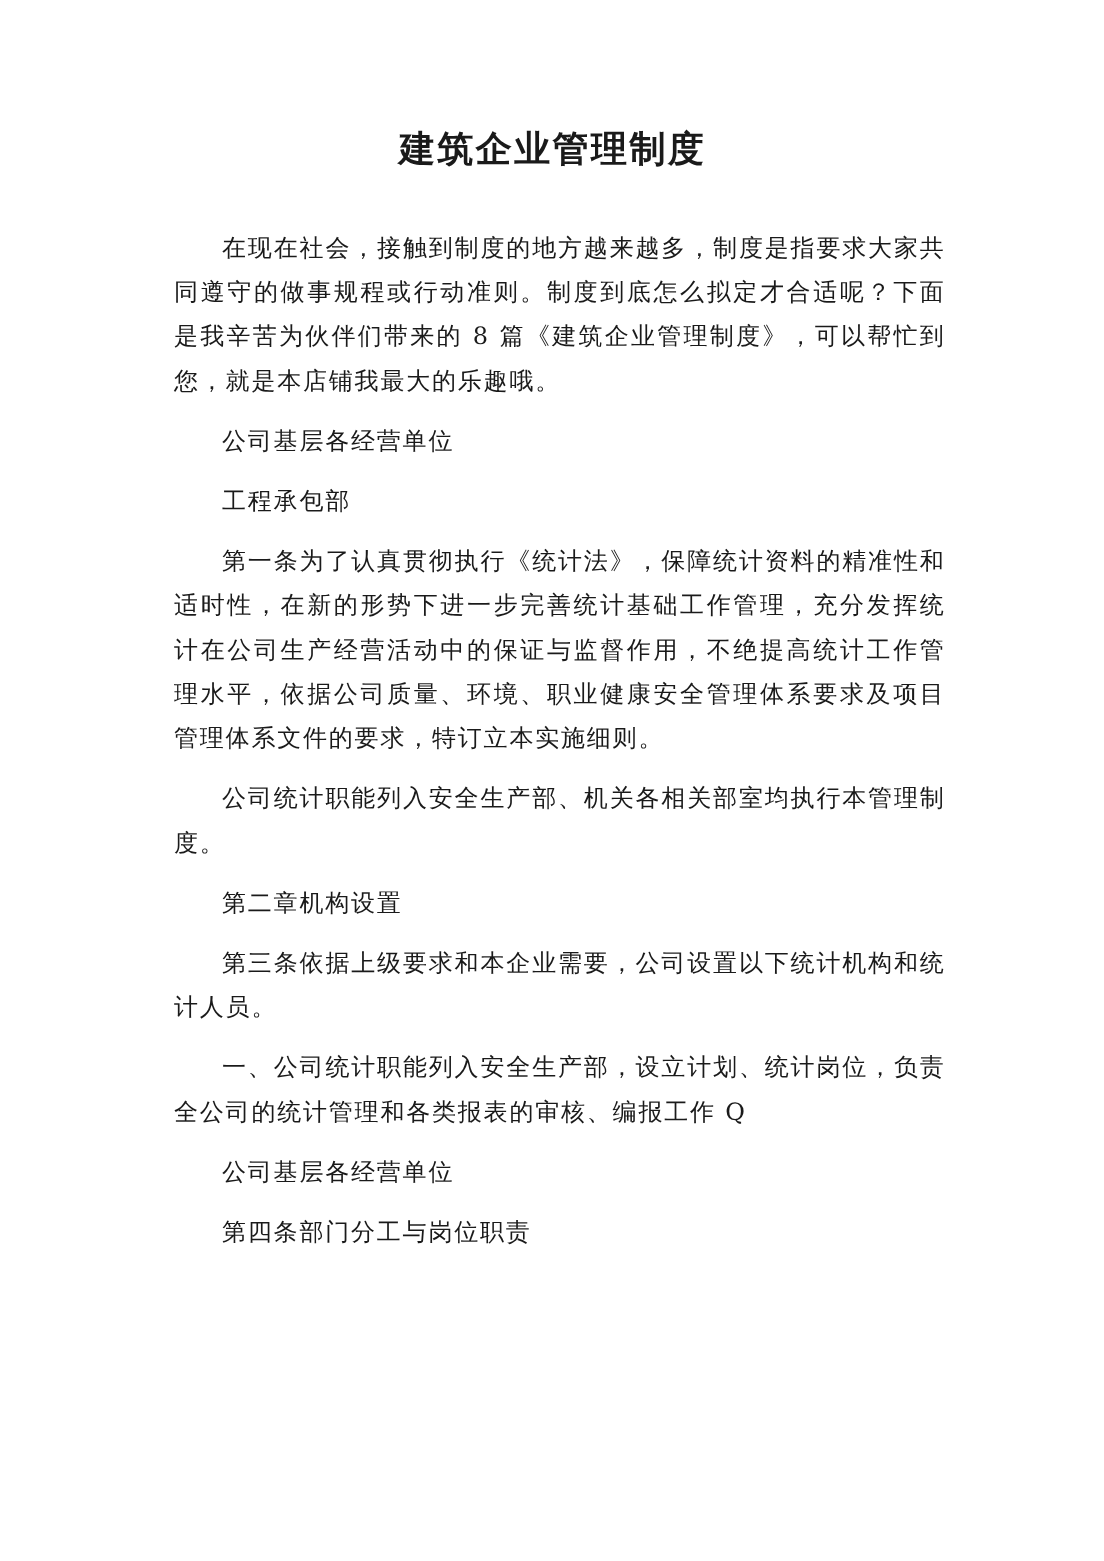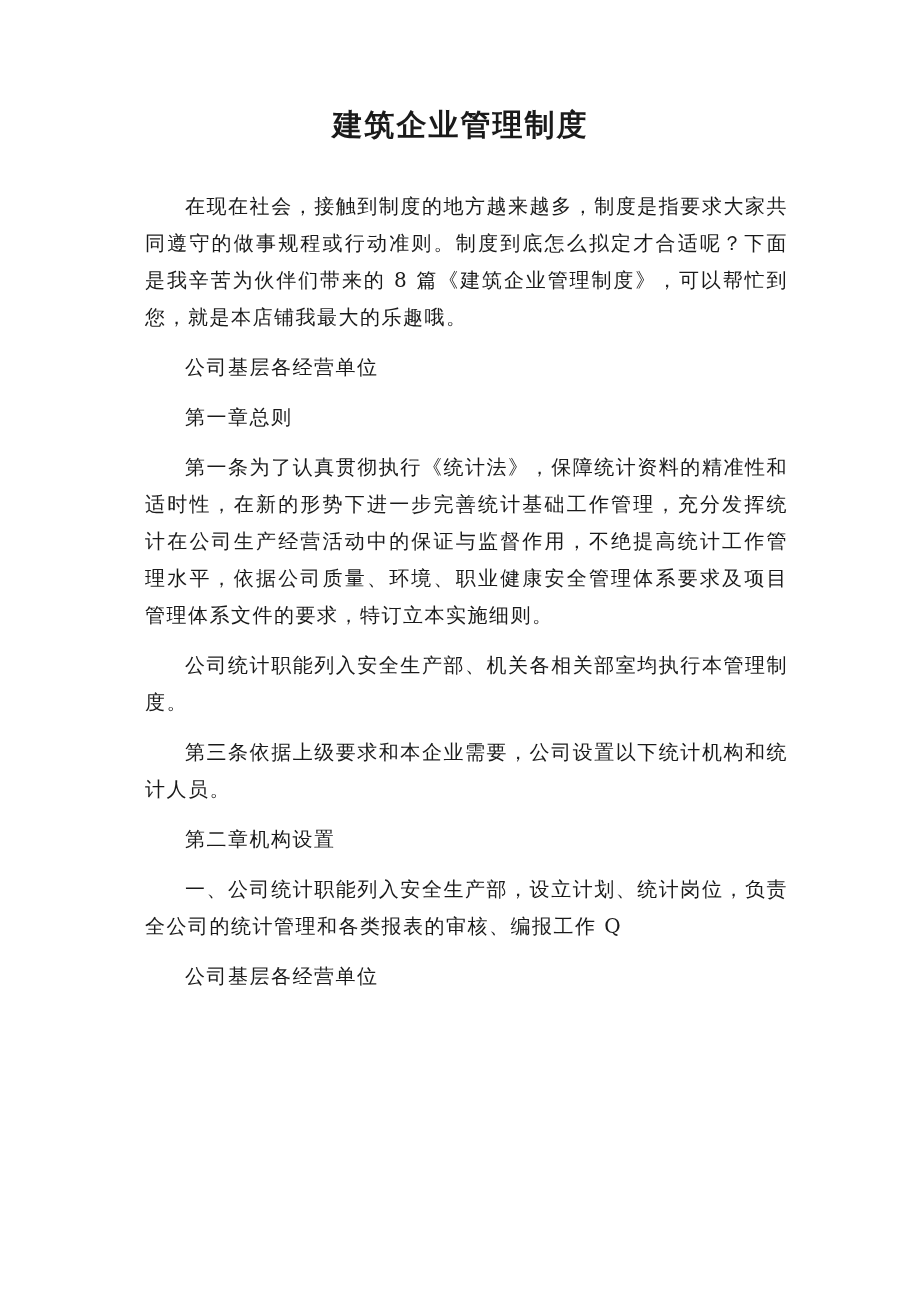--- a/index.html
+++ b/index.html
@@ -39,21 +39,22 @@
   }
 </style>
 </head>
 <body>
 
 <div class="page">
   <h1 class="doc-title">建筑企业管理制度</h1>
   <div class="doc-body">
       <p>在现在社会，接触到制度的地方越来越多，制度是指要求大家共同遵守的做事规程或行动准则。制度到底怎么拟定才合适呢？下面是我辛苦为伙伴们带来的 8 篇《建筑企业管理制度》，可以帮忙到您，就是本店铺我最大的乐趣哦。</p>
       <p>公司基层各经营单位</p>
-      <p>第一章总则</p>
+      <p>工程承包部</p>
       <p>第一条为了认真贯彻执行《统计法》，保障统计资料的精准性和适时性，在新的形势下进一步完善统计基础工作管理，充分发挥统计在公司生产经营活动中的保证与监督作用，不绝提高统计工作管理水平，依据公司质量、环境、职业健康安全管理体系要求及项目管理体系文件的要求，特订立本实施细则。</p>
       <p>公司统计职能列入安全生产部、机关各相关部室均执行本管理制度。</p>
+      <p>第二章机构设置</p>
       <p>第三条依据上级要求和本企业需要，公司设置以下统计机构和统计人员。</p>
-      <p>第二章机构设置</p>
       <p>一、公司统计职能列入安全生产部，设立计划、统计岗位，负责全公司的统计管理和各类报表的审核、编报工作 Q</p>
       <p>公司基层各经营单位</p>
+      <p>第四条部门分工与岗位职责</p>
     </div>
 </div>
 
 </body></html>

